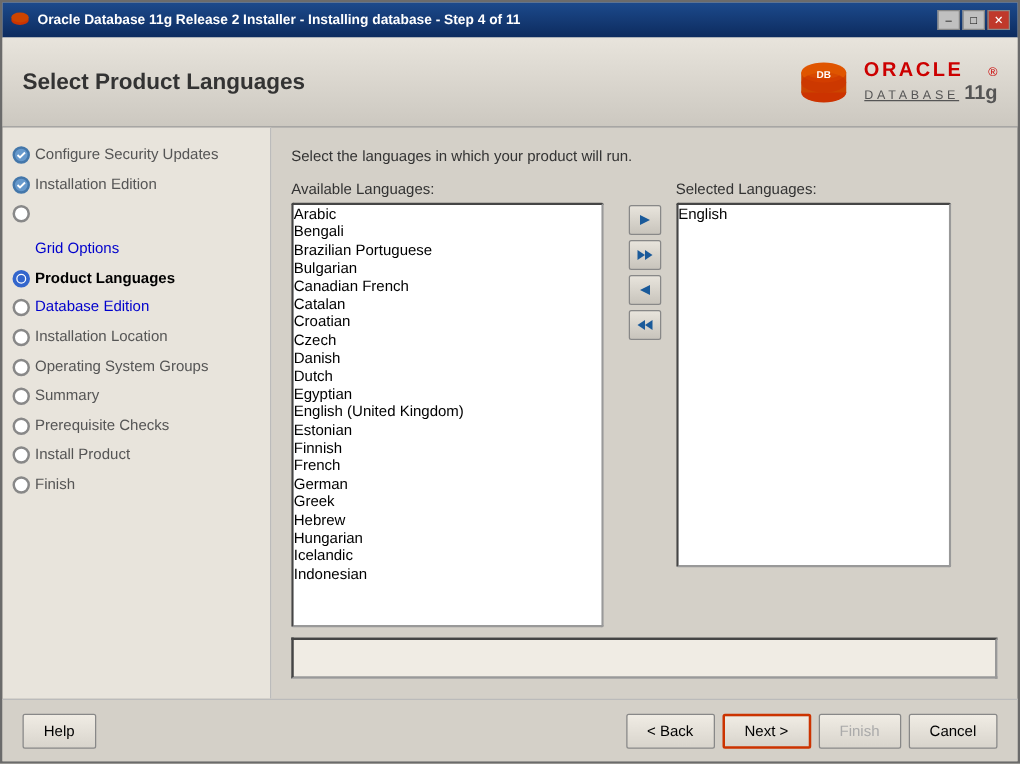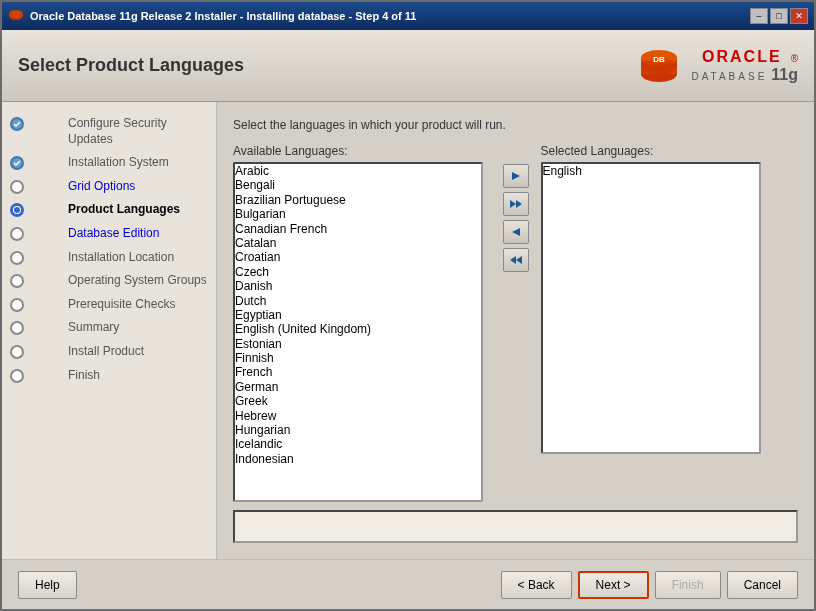--- a/index.html
+++ b/index.html
@@ -113,21 +113,20 @@
     }
 
     .sidebar-item {
       display: flex;
       align-items: flex-start;
       padding: 4px 8px;
       cursor: pointer;
       color: #555;
       font-size: 12px;
       line-height: 1.3;
-      gap: 40px;
     }
 
     .sidebar-item.link {
       color: #0000cc;
       text-decoration: none;
     }
 
     .sidebar-item.current {
       color: #000;
       font-weight: bold;
@@ -322,26 +321,26 @@
     <div class="oracle-right">
       <svg class="oracle-db-icon" viewBox="0 0 48 48">
         <ellipse cx="24" cy="32" rx="18" ry="8" fill="#cc3300"></ellipse>
         <rect x="6" y="16" width="36" height="16" fill="#cc4400"></rect>
         <ellipse cx="24" cy="16" rx="18" ry="8" fill="#e05500"></ellipse>
         <ellipse cx="24" cy="24" rx="18" ry="8" fill="#cc3300" opacity="0.7"></ellipse>
         <ellipse cx="24" cy="16" rx="14" ry="5" fill="#dd5500" opacity="0.5"></ellipse>
         <text x="24" y="20" text-anchor="middle" fill="white" font-size="8" font-weight="bold">DB</text>
       </svg>
       <div style="display:flex;flex-direction:column;align-items:flex-end;">
-        <div style="display:flex;align-items:baseline;gap:9px;">
+        <div style="display:flex;align-items:baseline;gap:20px;">
           <span style="font-size:16px;font-weight:bold;color:#cc0000;letter-spacing:2px;">ORACLE</span>
           <sup style="font-size:10px;color:#cc0000;">®</sup>
         </div>
         <div style="display:flex;align-items:baseline;gap:4px;">
-          <span style="font-size:10px;letter-spacing:3px;color:#555;">DATABASE</span>
+          <span style="font-size:10px;letter-spacing:3px;color:#555;text-decoration:underline;">DATABASE</span>
           <span style="font-size:16px;font-weight:bold;color:#555;">11g</span>
         </div>
       </div>
     </div>
   </div>
 
   <div class="content-area">
 
     <div class="sidebar">
       <div class="sidebar-item">
@@ -351,25 +350,25 @@
             </svg>
         </div>
         <span>Configure Security Updates</span>
       </div>
       <div class="sidebar-item">
         <div class="step-circle done">
           <svg width="8" height="8" viewBox="0 0 8 8">
               <polyline points="1,4 3,6 7,2" stroke="white" stroke-width="1.5" fill="none"></polyline>
             </svg>
         </div>
-        <span>Installation System</span>
+        <span>Installation Edition</span>
       </div>
       <div class="sidebar-item link">
         <div class="step-circle"></div>
-        <span style="color:#0000cc;">Grid Options</span>
+        <span style="color:#0000cc;margin-top:28px;">Grid Options</span>
       </div>
       <div class="sidebar-item current">
         <div class="step-circle current-step">
           <div style="width:6px;height:6px;border-radius:50%;background:#3366cc;"></div>
         </div>
         <span style="font-weight:bold;">Product Languages</span>
       </div>
       <div class="sidebar-item link">
         <div class="step-circle"></div>
         <span style="color:#0000cc;">Database Edition</span>
@@ -377,25 +376,25 @@
       <div class="sidebar-item">
         <div class="step-circle"></div>
         <span>Installation Location</span>
       </div>
       <div class="sidebar-item">
         <div class="step-circle"></div>
         <span>Operating System Groups</span>
       </div>
       <div class="sidebar-item">
         <div class="step-circle"></div>
+        <span>Summary</span>
+      </div>
+      <div class="sidebar-item">
+        <div class="step-circle"></div>
         <span>Prerequisite Checks</span>
-      </div>
-      <div class="sidebar-item">
-        <div class="step-circle"></div>
-        <span>Summary</span>
       </div>
       <div class="sidebar-item">
         <div class="step-circle"></div>
         <span>Install Product</span>
       </div>
       <div class="sidebar-item">
         <div class="step-circle"></div>
         <span>Finish</span>
       </div>
     </div>

